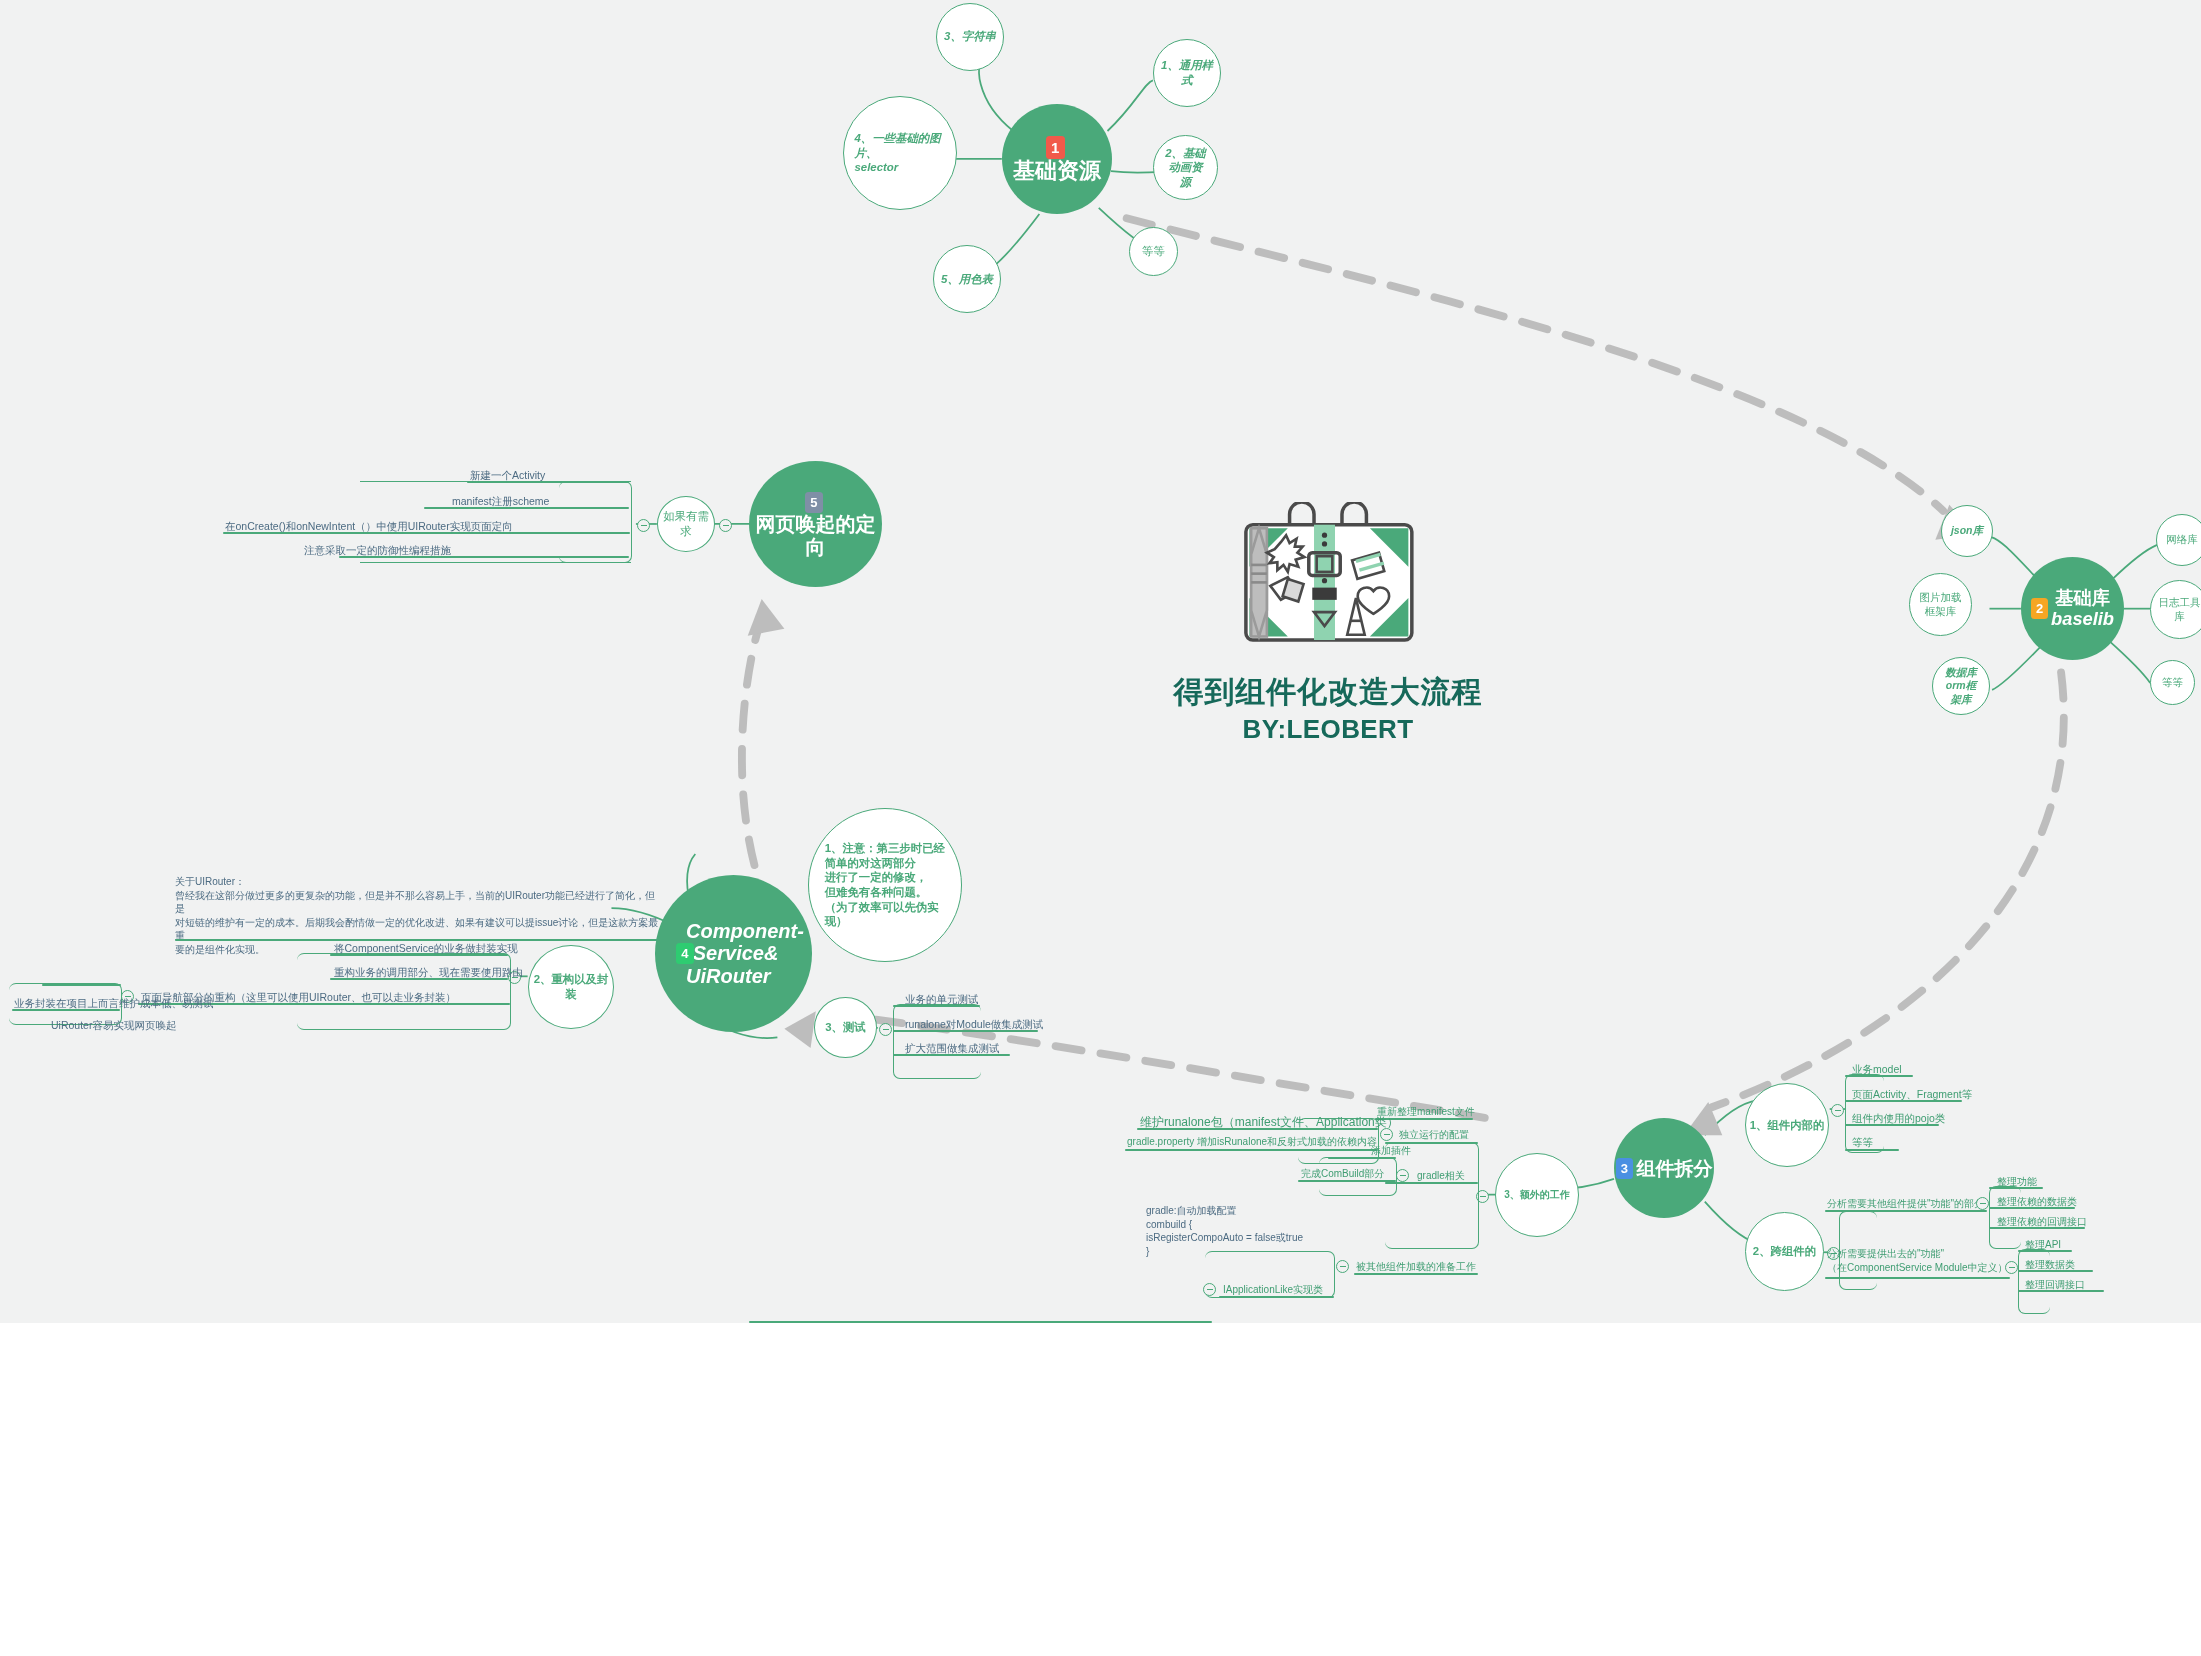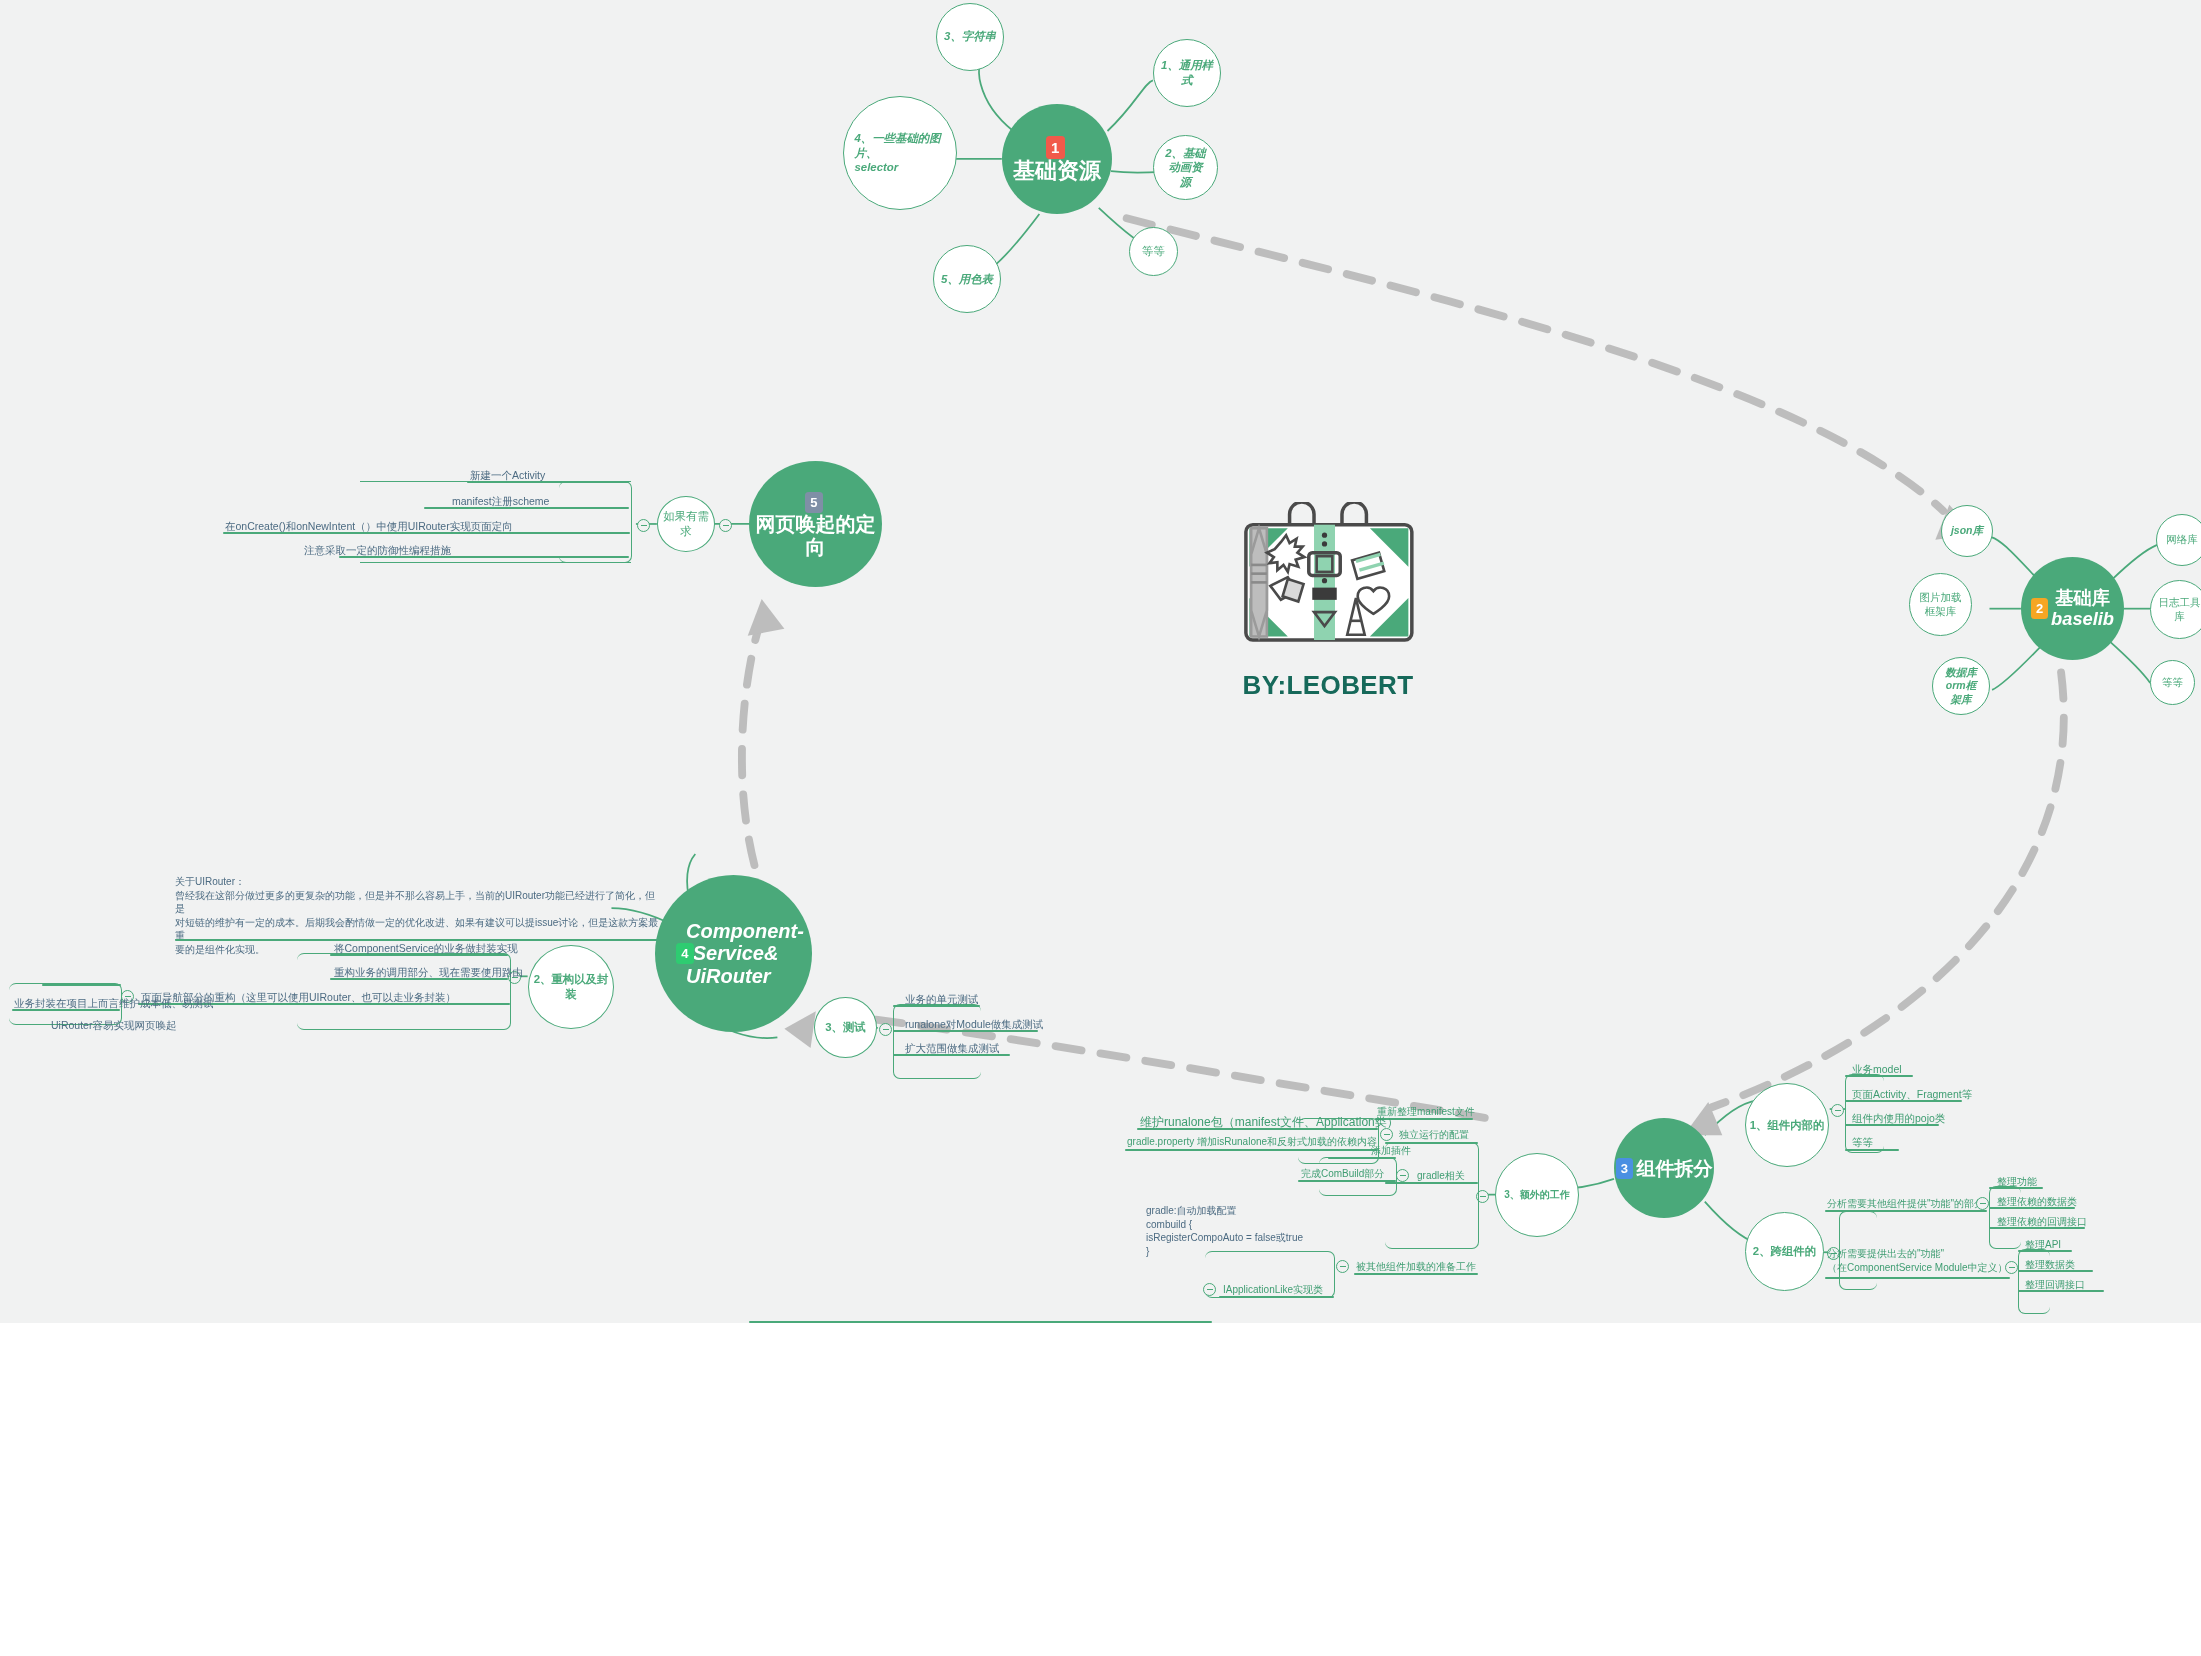--- a/index.html
+++ b/index.html
@@ -181,20 +181,21 @@
         <rect x="180" y="62" width="32" height="22" transform="rotate(-16 196 73)"></rect>
         <path d="M184,108 a10,10 0 0 1 18,-6 a10,10 0 0 1 18,6 c0,10 -18,20 -18,20 c0,0 -18,-10 -18,-20 z"></path>
         <path d="M172,152 L182,110 L192,152 z"></path>
         <line x1="176" y1="136" x2="188" y2="136"></line>
       </g>
       <g stroke="#8fd3b0" stroke-width="4">
         <line x1="182" y1="68" x2="210" y2="60"></line>
         <line x1="186" y1="78" x2="214" y2="70"></line>
       </g>
     </svg>
+    <div class="title">得到组件化改造大流程</div>
     <div class="byline">BY:LEOBERT</div>
   </div>
 
   <div class="node hub" style="left:1002px;top:104px;width:110px;height:110px;font-size:22px;">
     <span>
       <span class="badge" style="background:#f15a4a;width:19px;height:23px;line-height:23px;font-size:15px;margin-right:3.5px;">1</span><span class="hub-label">基础资源</span>
     </span>
   </div>
 
   <div class="node bubble italic" style="left:1153px;top:39px;width:68px;height:68px;font-size:11.4px;">
@@ -283,20 +284,26 @@
       <span>UiRouter</span>
     </span>
   </div>
 
   <div class="leaf block" style="left:175px;top:875px;font-size:10px;width:489px;">关于UIRouter：
 曾经我在这部分做过更多的更复杂的功能，但是并不那么容易上手，当前的UIRouter功能已经进行了简化，但是
 对短链的维护有一定的成本。后期我会酌情做一定的优化改进、如果有建议可以提issue讨论，但是这款方案最重
 要的是组件化实现。</div>
   <div class="underline" style="left:175px;top:939px;width:489px;"></div>
 
+  <div class="node bubble italic" style="left:808px;top:808px;width:154px;height:154px;font-size:11.4px;white-space:pre-line;text-align:left;padding:0 15.7px;font-style:normal;">
+    <span>1、注意：第三步时已经
+简单的对这两部分
+进行了一定的修改，
+但难免有各种问题。
+（为了效率可以先伪实现）</span></div>
 
   <div class="node bubble italic" style="left:528px;top:945px;width:86px;height:84px;font-size:11.4px;font-style:normal;">
     <span>2、重构以及封装</span>
     </div>
   <div class="collapser" style="left:508px;top:971px;"></div>
 
   <div class="boxline" style="left:297px;top:953px;width:213px;height:75px;border-left:none;"></div>
 
   <div class="leaf" style="left:334px;top:941px;font-size:10.5px;">将ComponentService的业务做封装实现</div>
   <div class="underline" style="left:330px;top:954px;width:178px;"></div>

